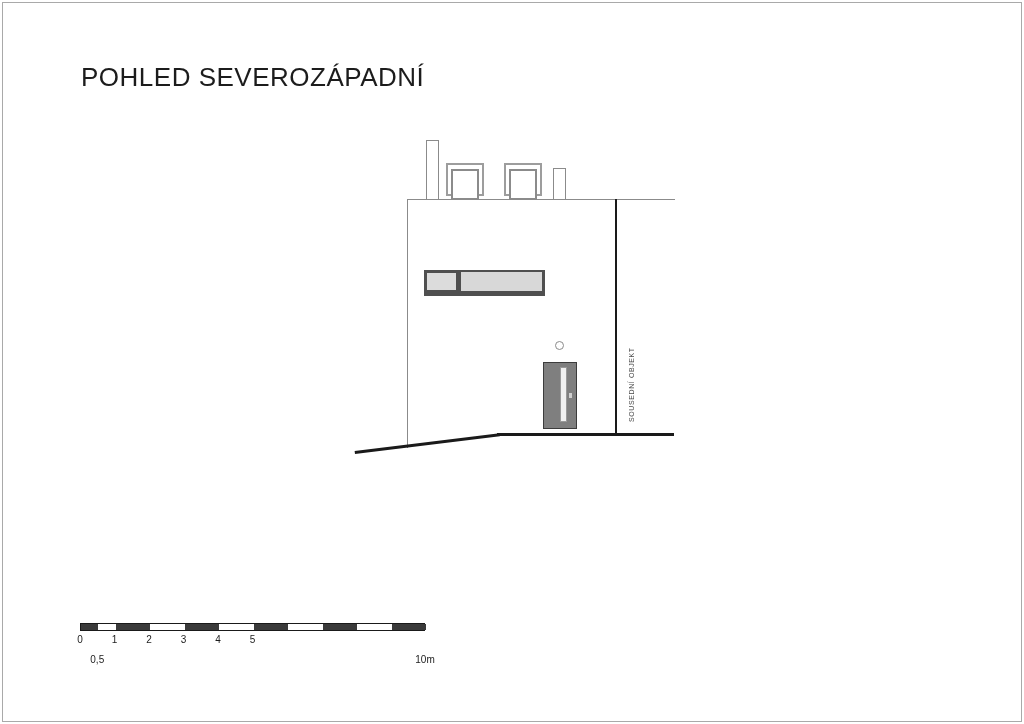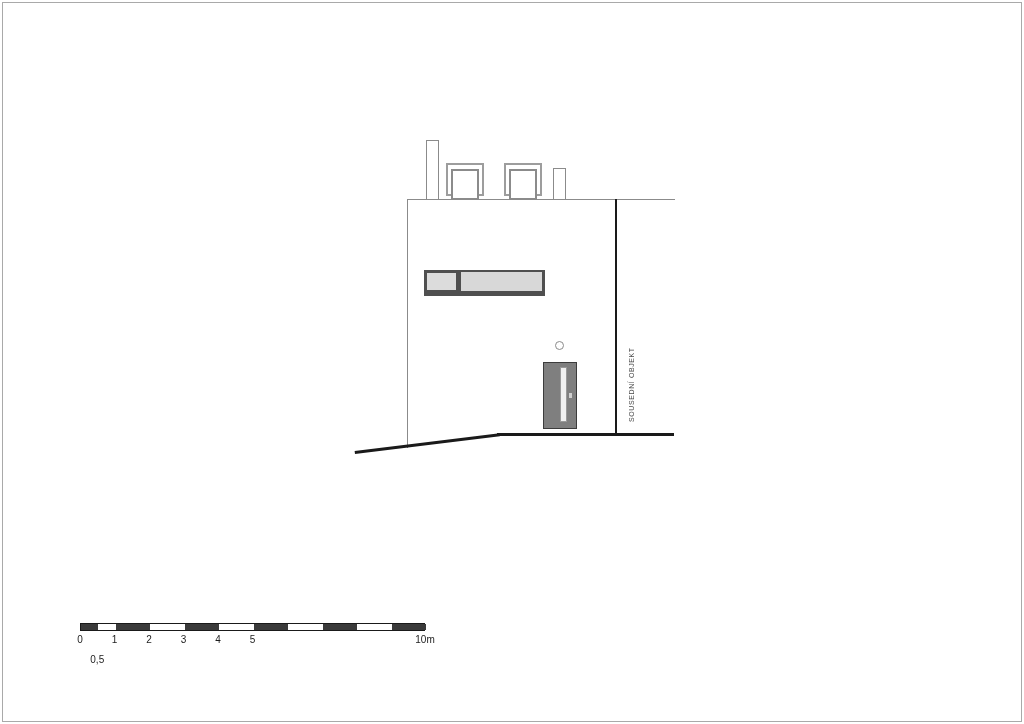--- a/index.html
+++ b/index.html
@@ -77,20 +77,21 @@
     font-size:10px; color:#1c1c1c;
   }
   .sb-label { position:absolute; top:0; transform:translateX(-50%); white-space:nowrap; }
 </style>
 </head>
 <body>
 
 <div class="page">
   <div class="page-frame"></div>
 
+  <div class="drawing-title">POHLED SEVEROZÁPADNÍ</div>
 
   <div>
 
     <div class="chimney chimney-tall"></div>
     <div class="skylight-outer sk1-outer"></div>
     <div class="skylight-inner sk1-inner"></div>
     <div class="skylight-outer sk2-outer"></div>
     <div class="skylight-inner sk2-inner"></div>
     <div class="chimney chimney-small"></div>
 
@@ -123,15 +124,15 @@
       <div class="sb-seg" style="left: 310.5px; width: 34.5px;"></div>
     </div>
   <div class="scale-bar-labels">
       <span class="sb-label" style="left: 0px;">0</span>
       <span class="sb-label" style="left: 17.25px; margin-top: 20px;">0,5</span>
       <span class="sb-label" style="left: 34.5px;">1</span>
       <span class="sb-label" style="left: 69px;">2</span>
       <span class="sb-label" style="left: 103.5px;">3</span>
       <span class="sb-label" style="left: 138px;">4</span>
       <span class="sb-label" style="left: 172.5px;">5</span>
-      <span class="sb-label" style="left: 345px;">10m</span>
+      <span class="sb-label" style="left: 345px; margin-top: 20px;">10m</span>
     </div>
 </div>
 
 </body></html>

